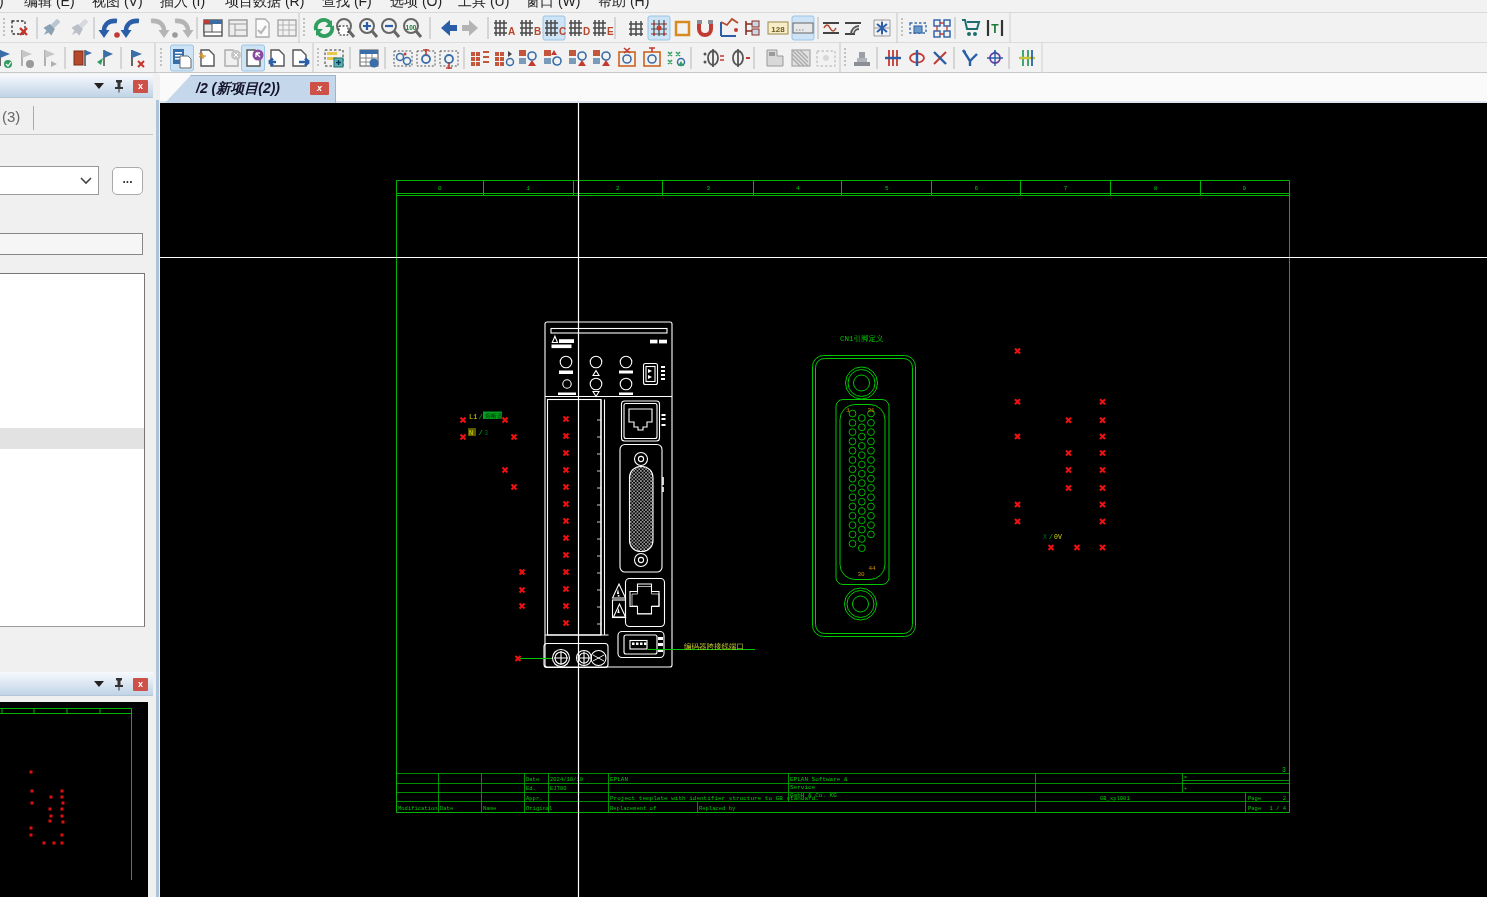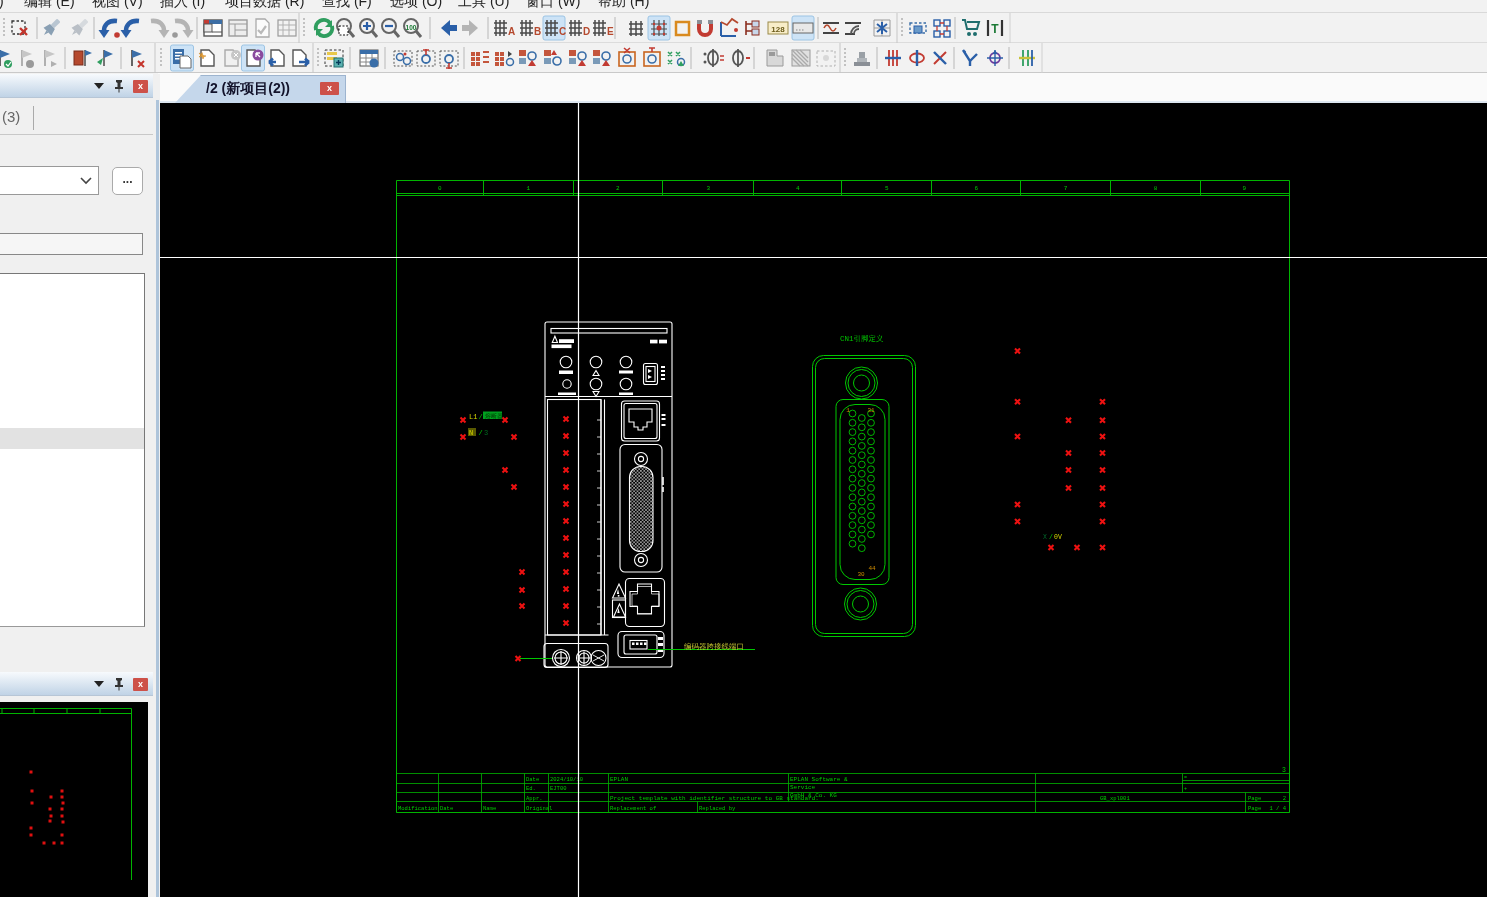--- a/index.html
+++ b/index.html
@@ -2,21 +2,21 @@
 <html><head>
 <meta charset="utf-8">
 <style>
 html,body{margin:0;padding:0;}
 #app{position:relative;width:1487px;height:897px;overflow:hidden;background:#f2f2f2;font-family:"Liberation Sans",sans-serif;}
 #menubar{position:absolute;left:0;top:0;width:1487px;height:12px;background:#f2f2f2;border-bottom:1px solid #d9d9d9;overflow:hidden;}
 #menubar .mi{position:absolute;top:-7px;font-size:14px;color:#222;white-space:pre;}
 #tb1{position:absolute;left:0;top:13px;}
 #tb2{position:absolute;left:0;top:43px;}
 #tabstrip{position:absolute;left:158px;top:73px;width:1329px;height:30px;background:#fafafa;border-bottom:2px solid #dde6f0;box-sizing:border-box;}
-#tab{position:absolute;left:175px;top:75px;width:170px;height:27px;background:#c5d7eb;border-top:1px solid #9db4cf;border-right:1px solid #9db4cf;clip-path:polygon(26px 0,100% 0,100% 100%,0 100%);}
+#tab{position:absolute;left:165px;top:75px;width:170px;height:27px;background:#c5d7eb;border-top:1px solid #9db4cf;border-right:1px solid #9db4cf;clip-path:polygon(26px 0,100% 0,100% 100%,0 100%);font-style:italic;}
 #tab .lbl{position:absolute;left:31px;top:4px;font-size:14px;font-weight:bold;color:#13132b;}
 #tab .cls{position:absolute;left:145px;top:6px;width:19px;height:13px;background:#cd5149;color:#fff;font-size:9px;font-weight:bold;text-align:center;line-height:13px;border-radius:1px;}
 #leftpanel{position:absolute;left:0;top:74px;width:153px;height:823px;background:#f0f0f0;}
 .ptitle{position:absolute;left:0;width:153px;height:23px;background:linear-gradient(#f7fafd,#c0d3e6);border-bottom:1px solid #b7c6d6;}
 .ptitle .arr{position:absolute;width:0;height:0;border-left:5px solid transparent;border-right:5px solid transparent;border-top:6px solid #222;}
 .ptitle .cls{position:absolute;width:15px;height:13px;background:#cd5149;color:#fff;font-size:9px;font-weight:bold;text-align:center;line-height:13px;border-radius:1px;}
 .ptitle svg{position:absolute;}
 #strip{position:absolute;left:153px;top:74px;width:7px;height:823px;background:#f0f0f0;}
 #strip .bl{position:absolute;left:3px;top:26px;width:3px;height:797px;background:#aec4da;}
 #canvas{position:absolute;left:160px;top:103px;}

